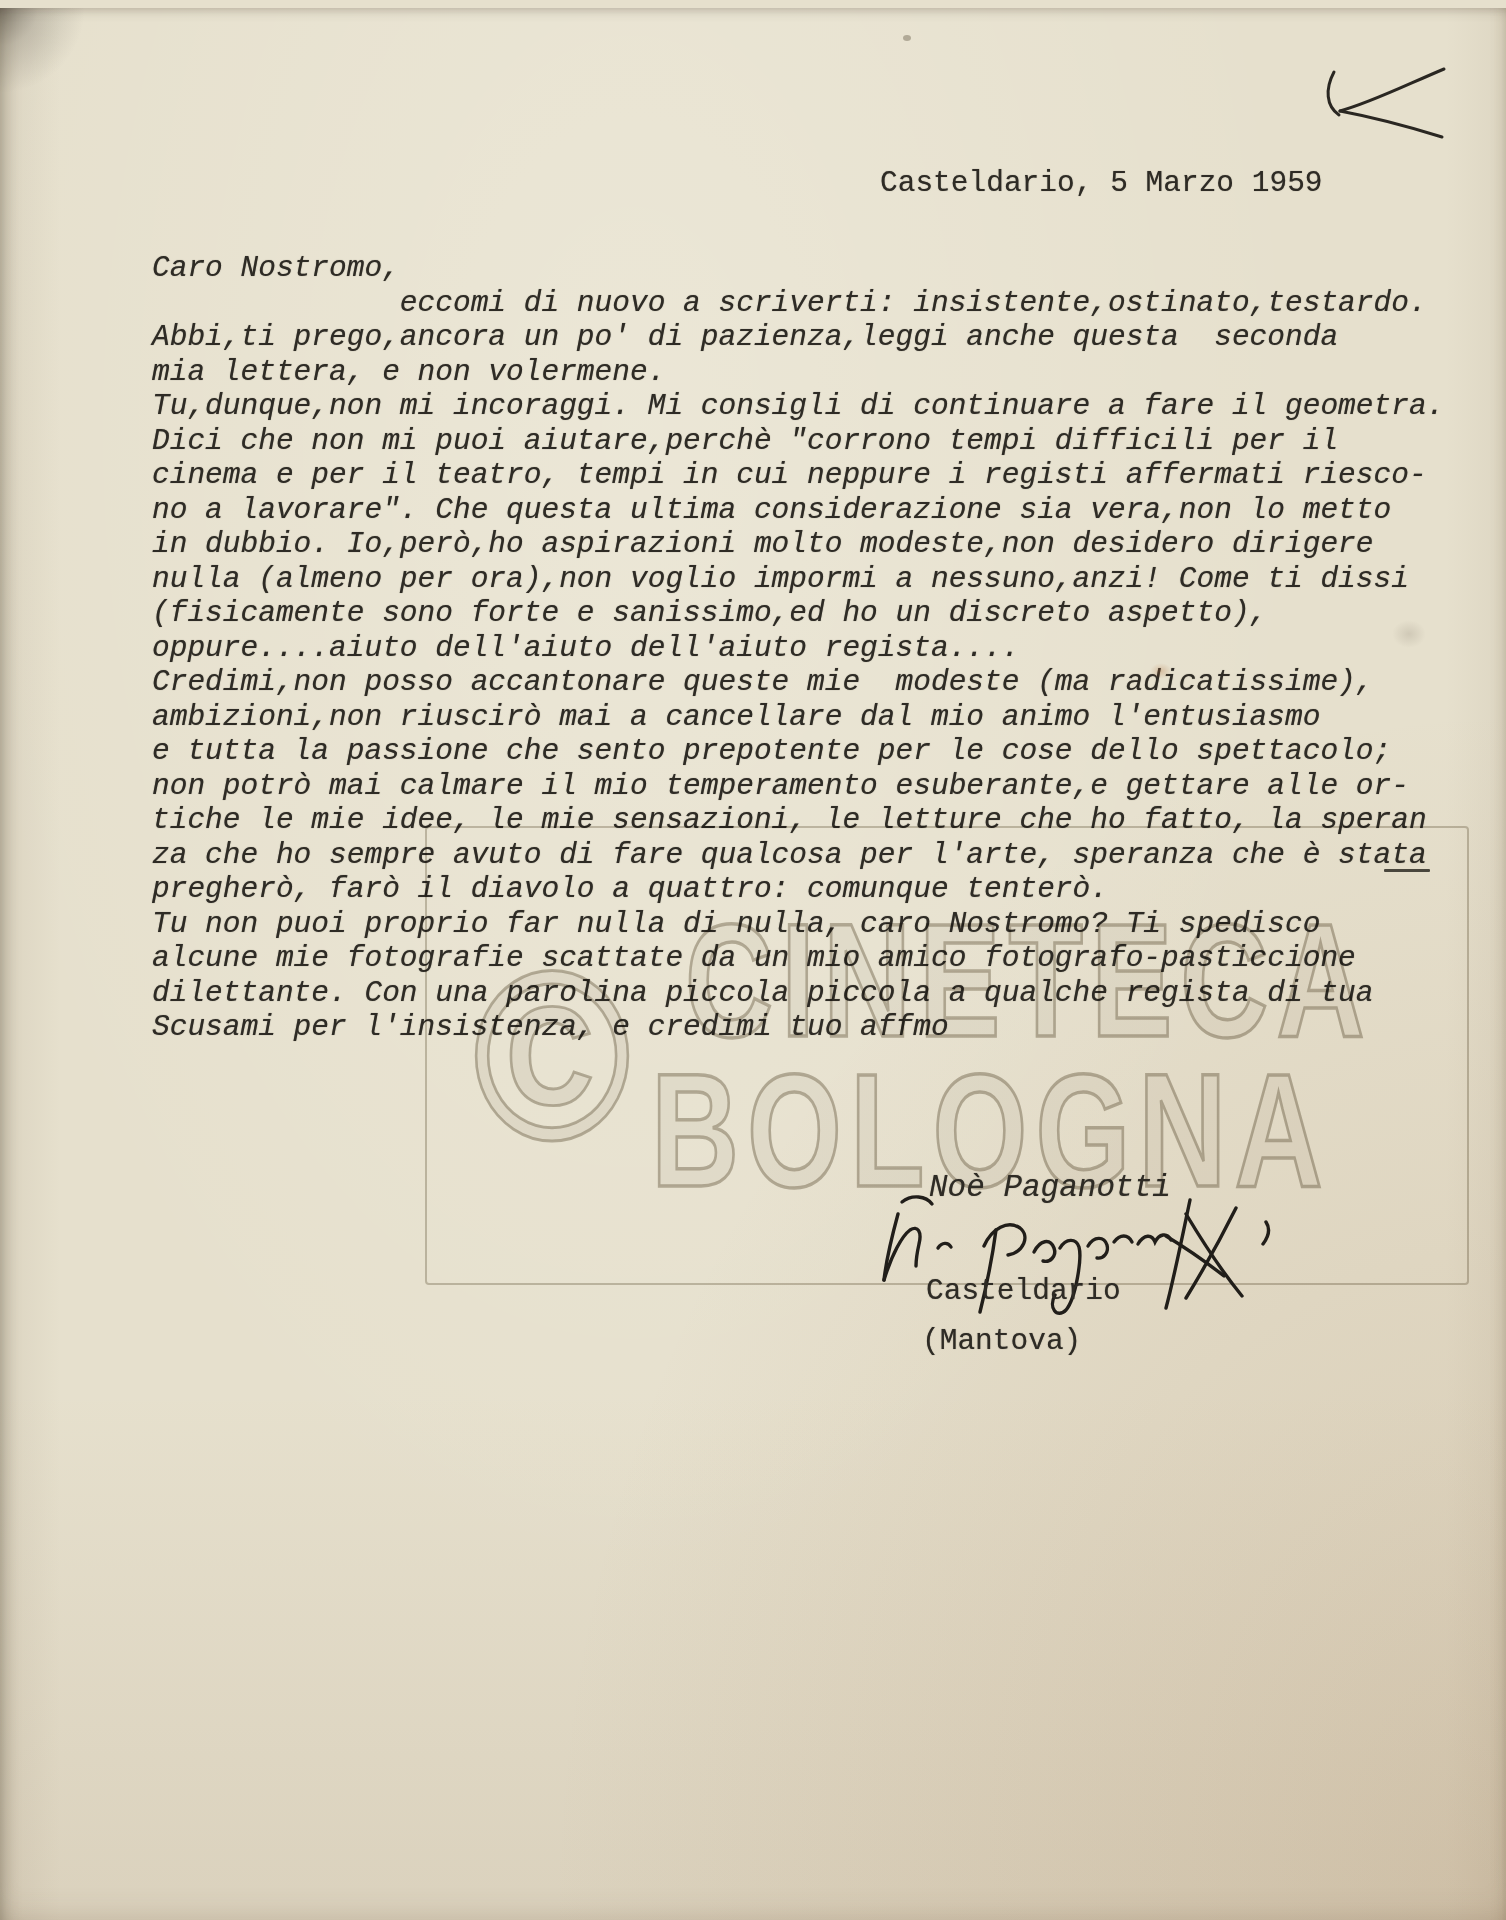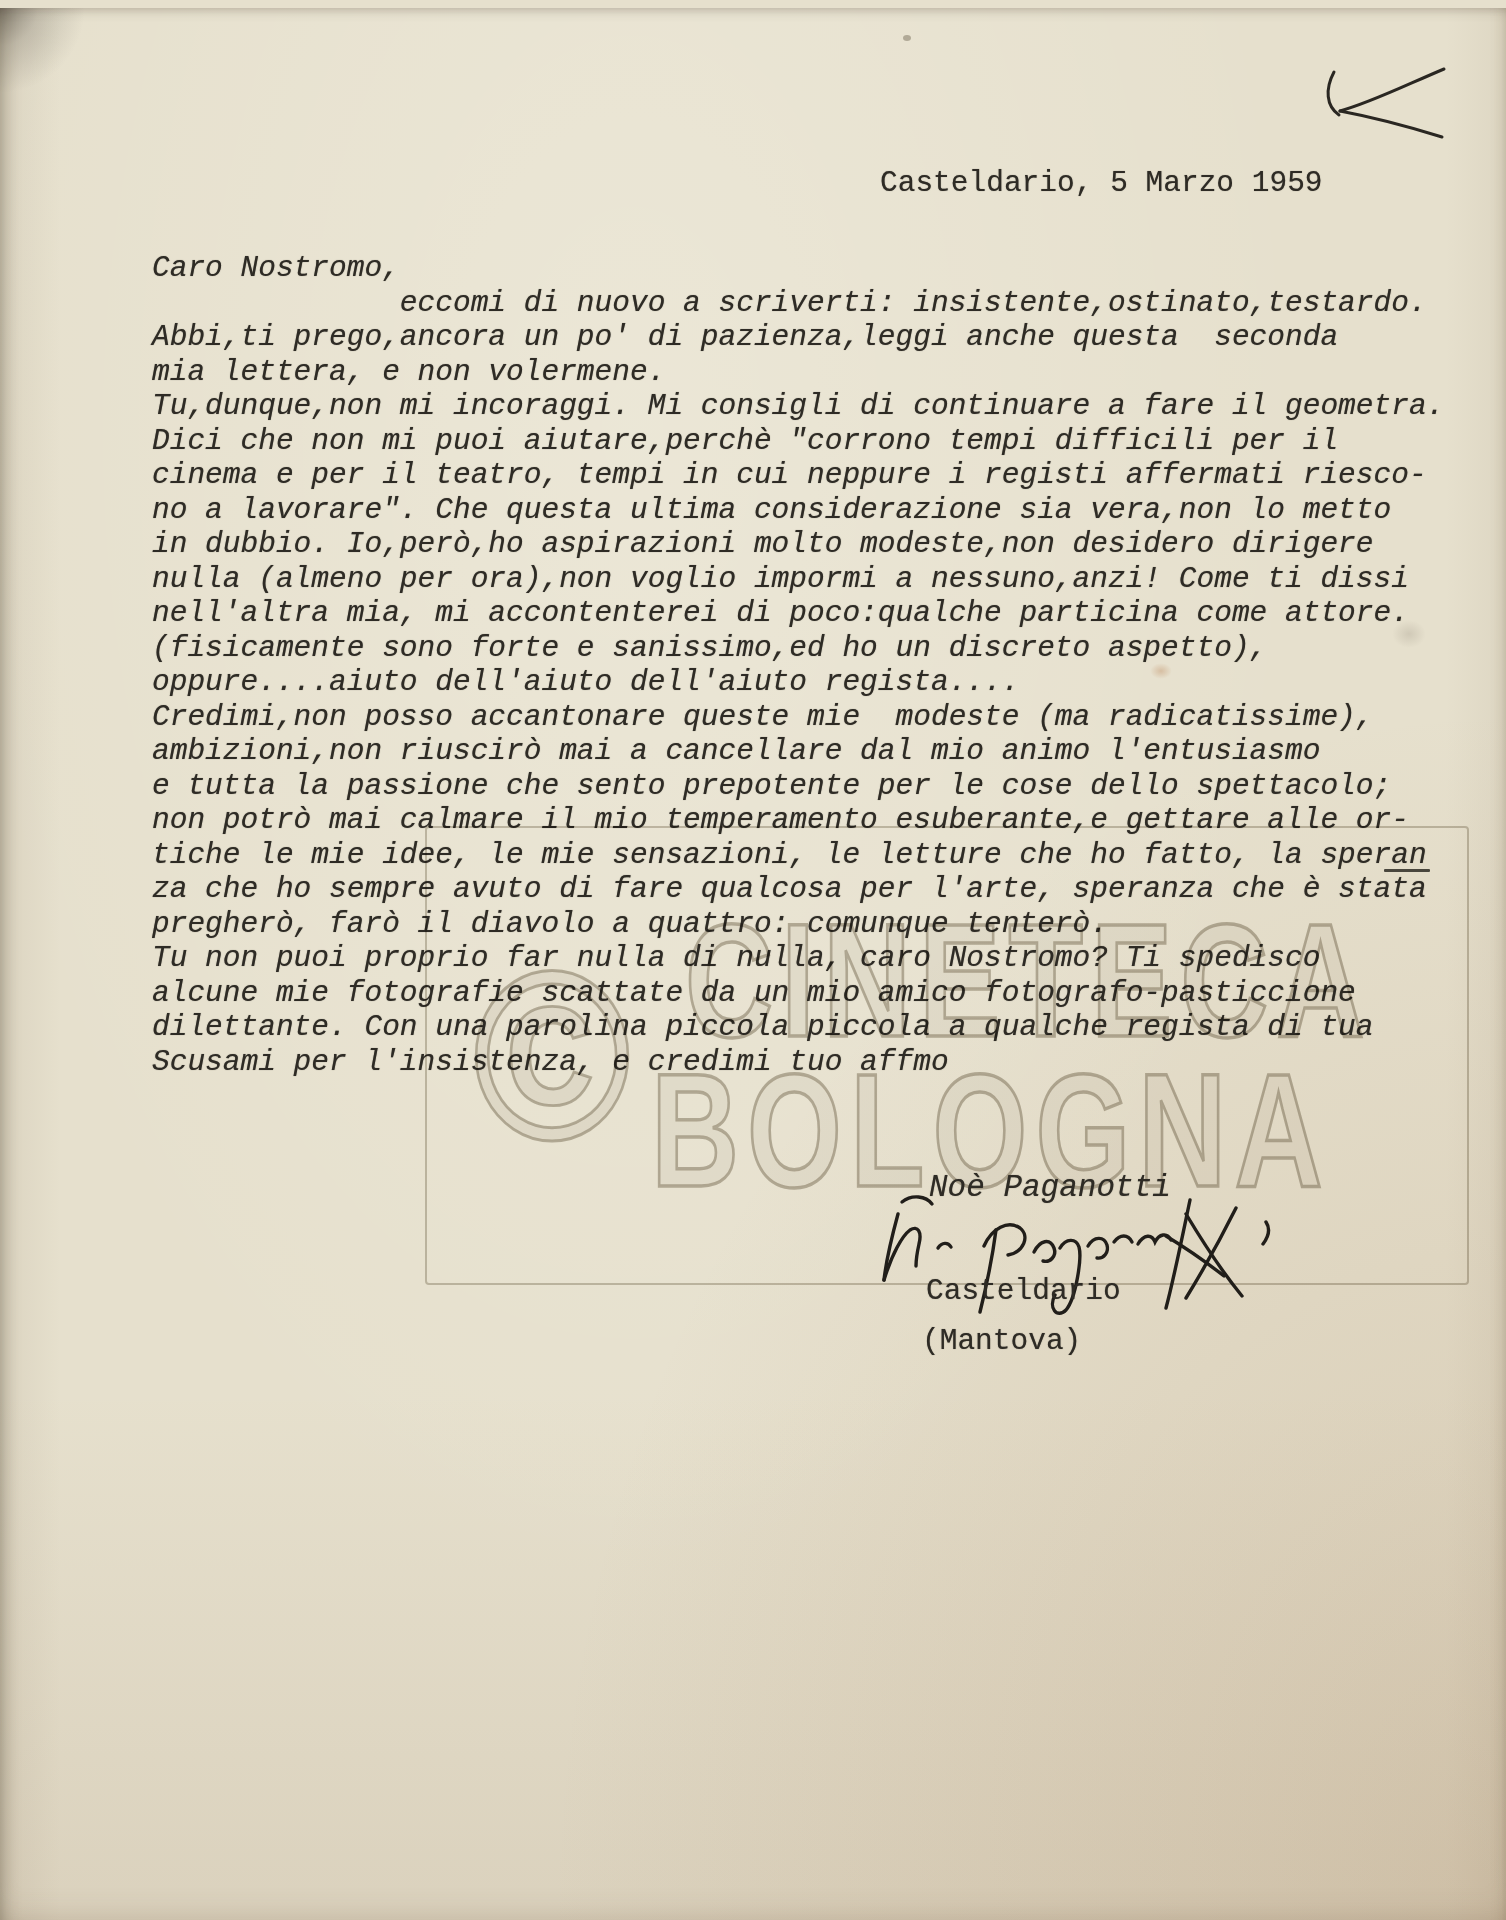--- a/index.html
+++ b/index.html
@@ -110,21 +110,20 @@
     <div class="letter-line">Caro Nostromo,</div>
     <div class="letter-line">              eccomi di nuovo a scriverti: insistente,ostinato,testardo.</div>
     <div class="letter-line">Abbi,ti prego,ancora un po' di pazienza,leggi anche questa  seconda</div>
     <div class="letter-line">mia lettera, e non volermene.</div>
     <div class="letter-line">Tu,dunque,non mi incoraggi. Mi consigli di continuare a fare il geometra.</div>
     <div class="letter-line">Dici che non mi puoi aiutare,perchè "corrono tempi difficili per il</div>
     <div class="letter-line">cinema e per il teatro, tempi in cui neppure i registi affermati riesco-</div>
     <div class="letter-line">no a lavorare". Che questa ultima considerazione sia vera,non lo metto</div>
     <div class="letter-line">in dubbio. Io,però,ho aspirazioni molto modeste,non desidero dirigere</div>
     <div class="letter-line">nulla (almeno per ora),non voglio impormi a nessuno,anzi! Come ti dissi</div>
-    <div class="letter-line">nell'altra mia, mi accontenterei di poco:qualche particina come attore.</div>
     <div class="letter-line">(fisicamente sono forte e sanissimo,ed ho un discreto aspetto),</div>
     <div class="letter-line">oppure....aiuto dell'aiuto dell'aiuto regista....</div>
     <div class="letter-line">Credimi,non posso accantonare queste mie  modeste (ma radicatissime),</div>
     <div class="letter-line">ambizioni,non riuscirò mai a cancellare dal mio animo l'entusiasmo</div>
     <div class="letter-line">e tutta la passione che sento prepotente per le cose dello spettacolo;</div>
     <div class="letter-line">non potrò mai calmare il mio temperamento esuberante,e gettare alle or-</div>
     <div class="letter-line">tiche le mie idee, le mie sensazioni, le letture che ho fatto, la speran</div>
     <div class="letter-line">za che ho sempre avuto di fare qualcosa per l'arte, speranza che è stata</div>
     <div class="letter-line">pregherò, farò il diavolo a quattro: comunque tenterò.</div>
     <div class="letter-line">Tu non puoi proprio far nulla di nulla, caro Nostromo? Ti spedisco</div>

